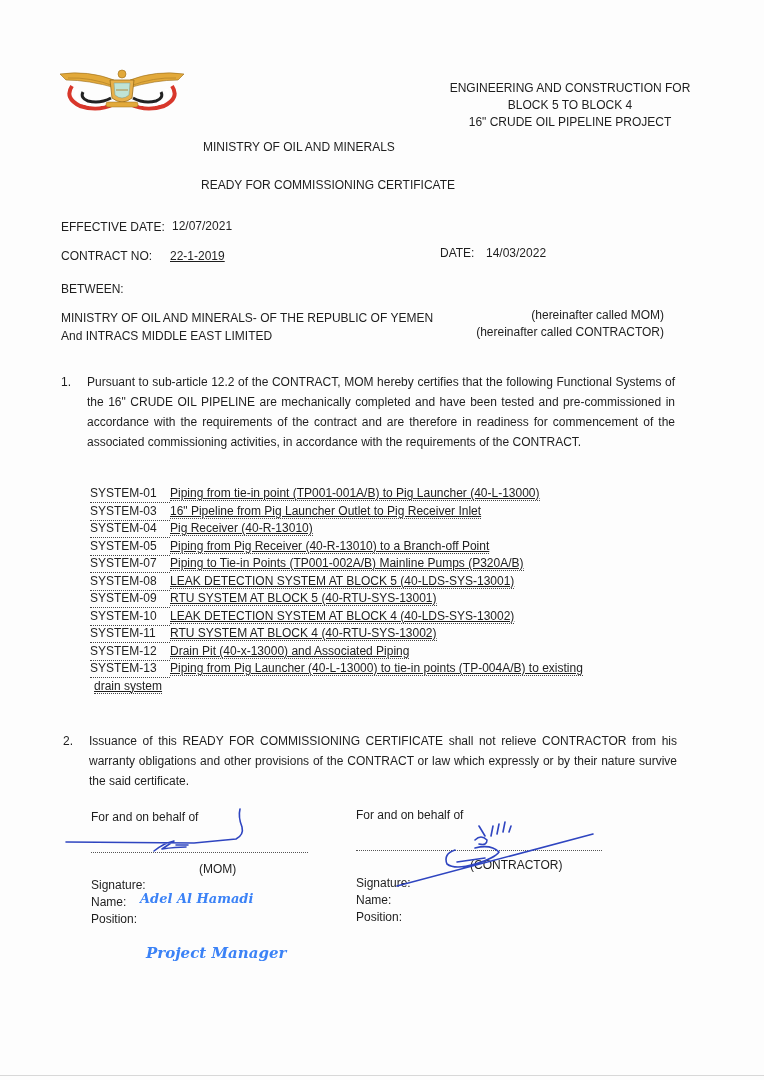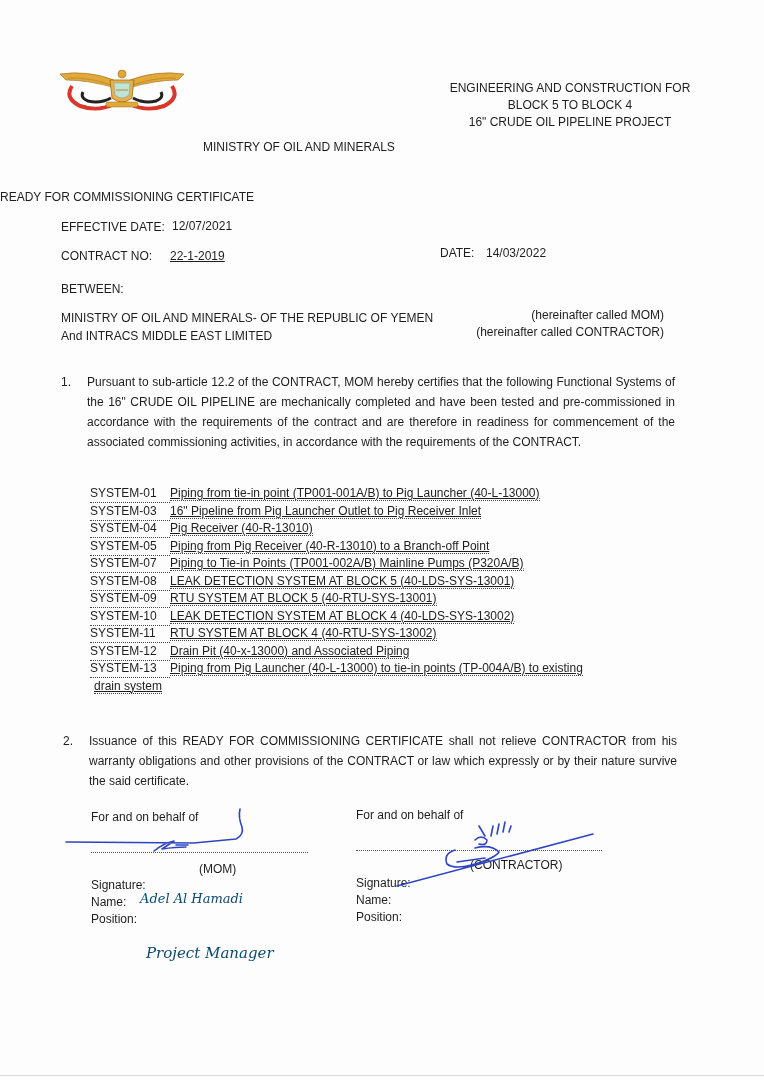--- a/index.html
+++ b/index.html
@@ -2,29 +2,29 @@
 <html><head>
 <meta charset="utf-8">
 <style>
   * { margin: 0; padding: 0; box-sizing: border-box; }
   html, body { width: 764px; height: 1080px; background: #ffffff; overflow: hidden; }
   body { position: relative; font-family: "Liberation Sans", sans-serif; color: #1e1e1e; font-size: 12px; }
   .page { position: absolute; left: 0; top: 0; width: 764px; height: 1080px; background: #fdfdfd; }
   .abs { position: absolute; white-space: nowrap; }
   .emblem { position: absolute; left: 58px; top: 68px; width: 128px; height: 44px; }
   .header-right { position: absolute; left: 440px; top: 80px; width: 260px; text-align: center; line-height: 17px; font-size: 12px; }
-  .cert-title { position: absolute; left: 0; width: 656px; top: 190px; text-align: left; font-size: 12px; }
+  .cert-title { position: absolute; left: 0; width: 656px; top: 178px; text-align: center; font-size: 12px; }
   .para { position: absolute; font-size: 12px; line-height: 20px; text-align: justify; }
   .para .num { position: absolute; left: -26px; top: 0; }
   .sys-list { position: absolute; left: 90px; top: 485px; width: 520px; }
   .sys-row { height: 17.5px; line-height: 17px; font-size: 12px; white-space: nowrap; text-decoration: underline; }
   .sys-row .id, .sys-row .desc, .sys-row .cont { border-bottom: 1px dotted #444; }
   .sys-row .id { display: inline-block; width: 80px; }
   .sig-line { position: absolute; height: 0; border-top: 1px dotted #555; }
-  .handwriting { font-family: "DejaVu Serif", serif; font-style: italic; color: #0c4a6e; }
+  .handwriting { font-family: "DejaVu Serif", serif; font-style: italic; color: #3b82f6; font-weight: bold; }
   .ink { stroke: #2f45c0; fill: none; stroke-width: 1.6; stroke-linecap: round; stroke-linejoin: round; }
   .bottom-rule { position: absolute; left: 0; top: 1075px; width: 764px; height: 1px; background: #d8d8d8; }
 </style>
 </head>
 <body>
 
 <div class="page">
 
   <svg class="emblem" viewBox="0 0 128 44">
 

